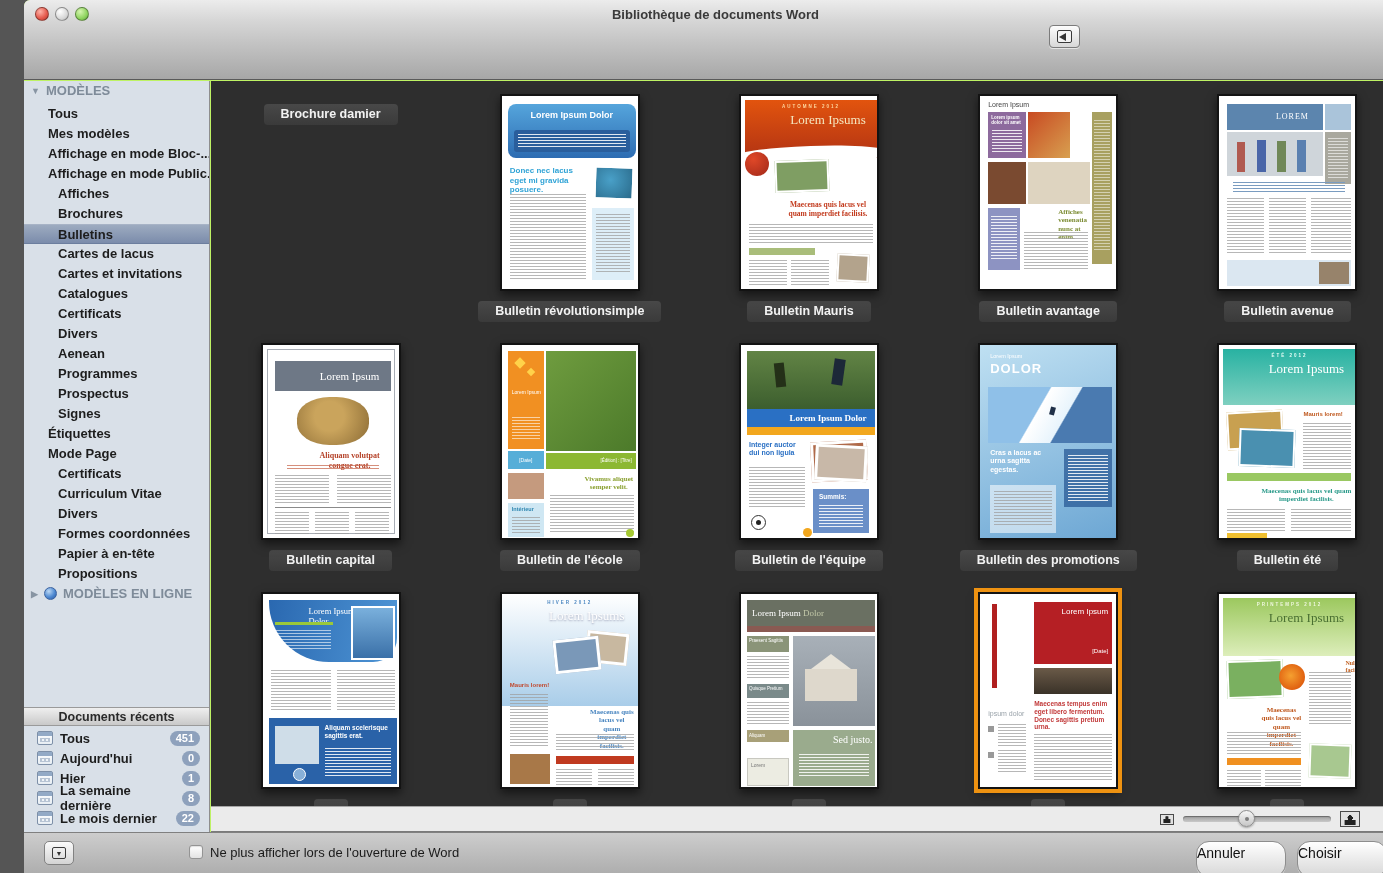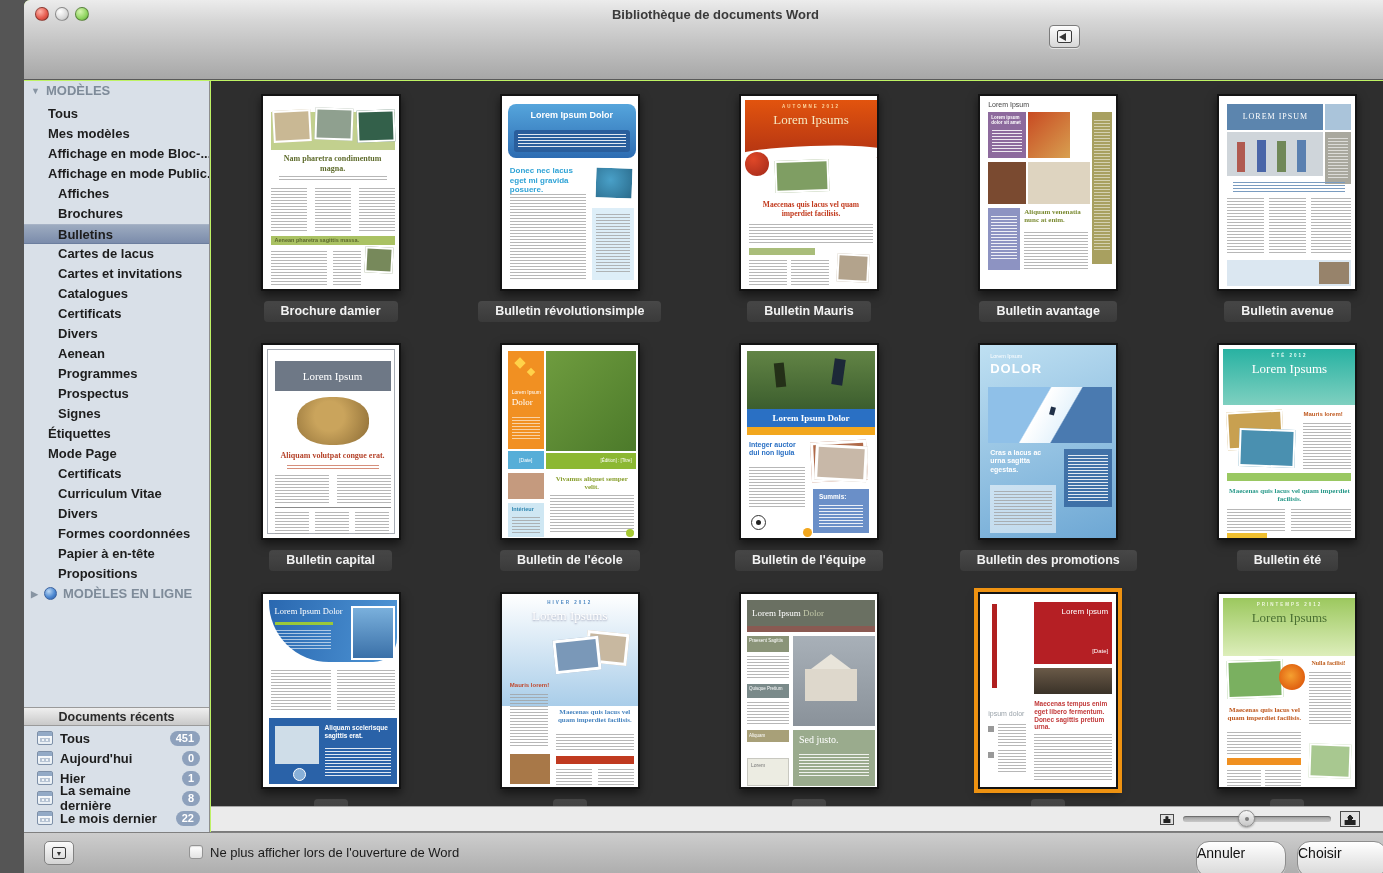--- a/index.html
+++ b/index.html
@@ -58,21 +58,21 @@
   .pg{position:relative;width:140px;height:197px;background:#fff;border:2px solid #131313;
     box-shadow:0 4px 9px rgba(0,0,0,.55);overflow:hidden;flex:none;}
   .pg.sel{outline:4px solid #ee9211;}
   .g-label{margin-top:10px;height:21px;line-height:21px;padding:0 17px;border-radius:4px;
     background:linear-gradient(#484848,#3a3a3a);color:#f2f2f2;font-size:12.5px;font-weight:bold;white-space:nowrap;}
   .ab{position:absolute;}
   .fl{position:absolute;background-image:repeating-linear-gradient(#9f9f9f 0 1px,transparent 1px 3px);opacity:.75;}
   .flw{position:absolute;background-image:repeating-linear-gradient(rgba(255,255,255,.85) 0 1px,transparent 1px 3px);}
   .flb{position:absolute;background-image:repeating-linear-gradient(#7a9cc0 0 1px,transparent 1px 3px);}
   .hd{position:absolute;font-weight:bold;line-height:1.2;}
-  .ser{font-family:"Liberation Serif",serif;}
+  .ser{font-family:"Liberation Serif",serif;padding-left:34px;}
   .ctr{text-align:center;}
   
   .zoomstrip{position:absolute;left:187px;right:0;bottom:41px;height:26px;background:#ebebeb;
     border-top:1px solid #a6a6a6;border-bottom:1px solid #7a7a7a;}
   .zoomctl{position:absolute;right:47px;top:0;height:100%;display:flex;align-items:center;gap:9px;}
   .zic{border:1px solid #4a4a4a;background:#e2e2e2;position:relative;}
   .zic.small{width:14px;height:11px;}
   .zic.big{width:20px;height:16px;}
   .zic::after{content:"";position:absolute;left:50%;bottom:1px;transform:translateX(-50%);
     width:60%;height:70%;background:radial-gradient(circle at 50% 28%,#222 28%,transparent 30%),linear-gradient(transparent 45%,#222 46%);}
@@ -184,35 +184,20 @@
           </li>
       </ul>
     </div>
   </div>
 
   <div class="gallery">
 
     <div class="g-row">
 
       <div class="g-cell">
-        <div class="pg">
-          <div class="ab" style="left:8px;top:16px;width:124px;height:38px;background:#c2d08e"></div>
-          <div class="ab" style="left:10px;top:14px;width:38px;height:32px;background:#c9b894;border:2px solid #fff;transform:rotate(-3deg)"></div>
-          <div class="ab" style="left:52px;top:12px;width:38px;height:32px;background:#8fa08f;border:2px solid #fff;transform:rotate(2deg)"></div>
-          <div class="ab" style="left:94px;top:14px;width:38px;height:32px;background:#33604a;border:2px solid #fff;transform:rotate(-2deg)"></div>
-          <div class="hd ser ctr" style="left:8px;top:58px;width:124px;font-size:8px;color:#5e6b2c">Nam pharetra condimentum magna.</div>
-          <div class="fl" style="left:16px;top:80px;width:108px;height:6px"></div>
-          <div class="fl" style="left:8px;top:92px;width:36px;height:44px"></div>
-          <div class="fl" style="left:52px;top:92px;width:36px;height:44px"></div>
-          <div class="fl" style="left:96px;top:92px;width:36px;height:44px"></div>
-          <div class="ab" style="left:8px;top:140px;width:124px;height:9px;background:#aac263;font-size:5.5px;line-height:9px;color:#5c682c;padding-left:4px;font-weight:bold">Aenean pharetra sagittis massa.</div>
-          <div class="fl" style="left:8px;top:155px;width:56px;height:34px"></div>
-          <div class="fl" style="left:70px;top:155px;width:28px;height:34px"></div>
-          <div class="ab" style="left:102px;top:151px;width:28px;height:26px;background:#77895b;border:2px solid #fff;transform:rotate(3deg)"></div>
-        </div>
         <div class="g-label">Brochure damier</div>
       </div>
 
       <div class="g-cell">
         <div class="pg">
           <div class="ab" style="left:6px;top:8px;width:128px;height:54px;border-radius:8px;background:linear-gradient(#55a5dc,#2d6cb2)"></div>
           <div class="hd ctr" style="left:6px;top:14px;width:128px;font-size:9px;color:#fff">Lorem Ipsum Dolor</div>
           <div class="ab" style="left:12px;top:34px;width:116px;height:22px;background:#2a5e9c;border-radius:3px"></div>
           <div class="flw" style="left:16px;top:38px;width:108px;height:14px"></div>
           <div class="hd" style="left:8px;top:70px;width:80px;font-size:8px;color:#2fa3d6">Donec nec lacus eget mi gravida posuere.</div>
@@ -247,21 +232,21 @@
           <div class="hd" style="left:8px;top:5px;font-size:7px;color:#444;font-weight:normal">Lorem Ipsum</div>
           <div class="ab" style="left:8px;top:16px;width:38px;height:46px;background:#8d6a9d;color:#fff;font-size:4.5px;padding:3px;font-weight:bold">Lorem ipsum dolor sit amet</div>
           <div class="flw" style="left:12px;top:34px;width:30px;height:22px"></div>
           <div class="ab" style="left:48px;top:16px;width:42px;height:46px;background:linear-gradient(135deg,#c84a22,#d8a050)"></div>
           <div class="ab" style="left:112px;top:16px;width:20px;height:152px;background:#a8a060"></div>
           <div class="flw" style="left:114px;top:24px;width:16px;height:130px;opacity:.6"></div>
           <div class="ab" style="left:8px;top:66px;width:38px;height:42px;background:#7a4a30"></div>
           <div class="ab" style="left:48px;top:66px;width:62px;height:42px;background:#ded4c0"></div>
           <div class="ab" style="left:8px;top:112px;width:32px;height:62px;background:#8d93c2"></div>
           <div class="flw" style="left:11px;top:120px;width:26px;height:44px"></div>
-          <div class="hd ser" style="left:44px;top:112px;width:64px;font-size:7px;color:#7c8c34">Aliquam venenatia nunc at enim.</div>
+          <div class="hd ser" style="left:44px;top:112px;width:64px;font-size:7px;color:#7c8c34">Affiches venenatia nunc at enim.</div>
           <div class="fl" style="left:44px;top:136px;width:64px;height:38px"></div>
         </div>
         <div class="g-label">Bulletin avantage</div>
       </div>
 
       <div class="g-cell">
         <div class="pg">
           <div class="ab hd ser ctr" style="left:8px;top:8px;width:96px;height:26px;background:#5c85ae;color:#fff;font-size:8px;line-height:26px;letter-spacing:1px;font-weight:normal">LOREM IPSUM</div>
           <div class="ab" style="left:106px;top:8px;width:26px;height:26px;background:#aac4da"></div>
           <div class="ab" style="left:8px;top:36px;width:96px;height:44px;background:#cfd5da"></div>

